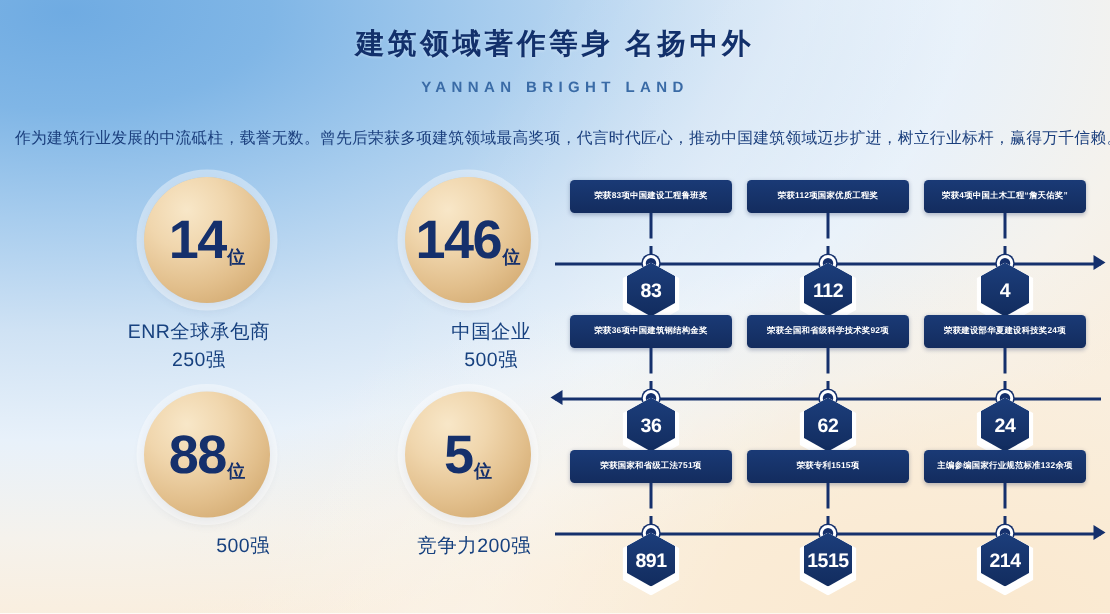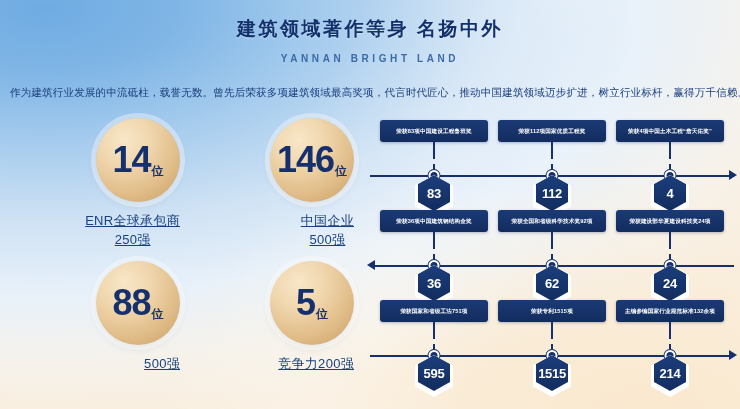--- a/index.html
+++ b/index.html
@@ -67,21 +67,20 @@
     line-height: 84px; letter-spacing: -1px;
   }
   .coin-unit {
     font-size: 12px; font-weight: 700; color: #15306c;
     align-self: flex-end; padding-bottom: 22px; margin-left: 1px;
   }
   .stat-label {
     margin-top: 9px; text-align: center;
     font-size: 13px; line-height: 19px; color: #17417f; font-weight: 500;
     letter-spacing: .3px;
-    text-decoration: underline;
   }
 
   
   .timelines {
     position: absolute; left: 368px; top: 120px;
     width: 368px; height: 285px; z-index: 5;
   }
   .tl-row { position: relative; height: 90px; }
   .axis {
     position: absolute; left: 2px; right: 2px; top: 55px;
@@ -288,21 +287,21 @@
     <div class="tl-row">
       <div class="axis"></div>
       <div class="arrow-r"></div>
 
       <div class="node n1">
         <div class="card">荣获国家和省级工法751项</div>
         <div class="stem"></div>
         <div class="ring"></div>
         <div class="drop"></div>
         <div class="hex">
-          <div class="hex-in">595</div>
+          <div class="hex-in">891</div>
         </div>
       </div>
 
       <div class="node n2">
         <div class="card">荣获专利1515项</div>
         <div class="stem"></div>
         <div class="ring"></div>
         <div class="drop"></div>
         <div class="hex">
           <div class="hex-in">1515</div>

